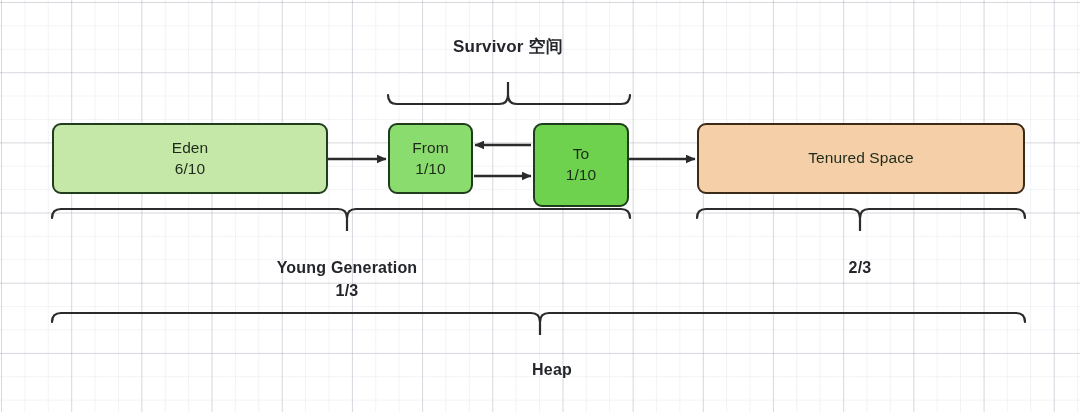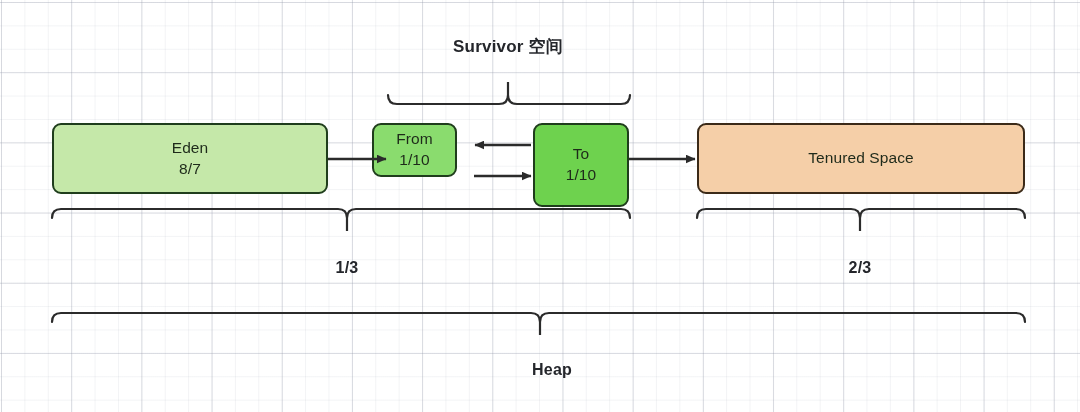--- a/index.html
+++ b/index.html
@@ -66,24 +66,24 @@
   .gen-label { font-size: 16px; letter-spacing: 0.2px; }
   .heap-label { font-size: 16px; letter-spacing: 0.2px; }
 </style>
 </head>
 <body>
 
 <div id="canvas">
 
   <div class="box" id="box-eden" style="left: 52px; top: 123px; width: 276px; height: 71px; background: rgb(197, 232, 169); border: 2px solid rgb(31, 61, 28); text-align: right;">
     <span class="l1">Eden</span>
-    <span class="l2">8/7</span>
+    <span class="l2">6/10</span>
   </div>
 
-  <div class="box" id="box-from" style="left: 372px; top: 123px; width: 85px; height: 54px; background: rgb(138, 220, 110); border: 2px solid rgb(31, 61, 28);">
+  <div class="box" id="box-from" style="left: 388px; top: 123px; width: 85px; height: 71px; background: rgb(138, 220, 110); border: 2px solid rgb(31, 61, 28);">
     <span class="l1">From</span>
     <span class="l2">1/10</span>
   </div>
 
   <div class="box" id="box-to" style="left: 533px; top: 123px; width: 96px; height: 84px; background: rgb(110, 210, 78); border: 2px solid rgb(31, 61, 28);">
     <span class="l1">To</span>
     <span class="l2">1/10</span>
   </div>
 
   <div class="box" id="box-tenured" style="left: 697px; top: 123px; width: 328px; height: 71px; background: rgb(245, 207, 168); border: 2px solid rgb(59, 42, 24);">
@@ -108,20 +108,21 @@
         <path d="M697,218 Q697,209 706,209 L851,209 Q860,209 860,218 L860,231 L860,218 Q860,209 869,209 L1016,209 Q1025,209 1025,218" fill="none" stroke="#2b2b2b" stroke-width="2.2" stroke-linecap="round"></path>
         <path d="M52,322 Q52,313 61,313 L531,313 Q540,313 540,322 L540,335 L540,322 Q540,313 549,313 L1016,313 Q1025,313 1025,322" fill="none" stroke="#2b2b2b" stroke-width="2.2" stroke-linecap="round"></path>
       </g>
   </svg>
 
   <div class="label title-survivor" id="lbl-survivor" style="left: 0px; top: 35px; width: 1080px; text-align: center; transform: translateX(-32px);">
     <span>Survivor 空间</span>
   </div>
 
   <div class="label gen-label" id="lbl-young" style="left: 0px; top: 256px; width: 1080px; text-align: center; transform: translateX(-193px);">
+    <span>Young Generation</span>
     <span class="sub">1/3</span>
   </div>
 
   <div class="label gen-label" id="lbl-old" style="left: 0px; top: 256px; width: 1080px; text-align: center; transform: translateX(320px);">
     <span class="sub">2/3</span>
   </div>
 
   <div class="label heap-label" id="lbl-heap" style="left: 0px; top: 358px; width: 1080px; text-align: center; transform: translateX(0px); padding-left: 12px;">
     <span>Heap</span>
   </div>

